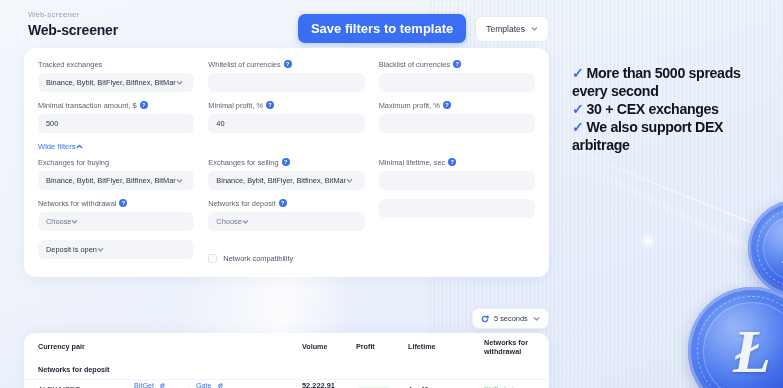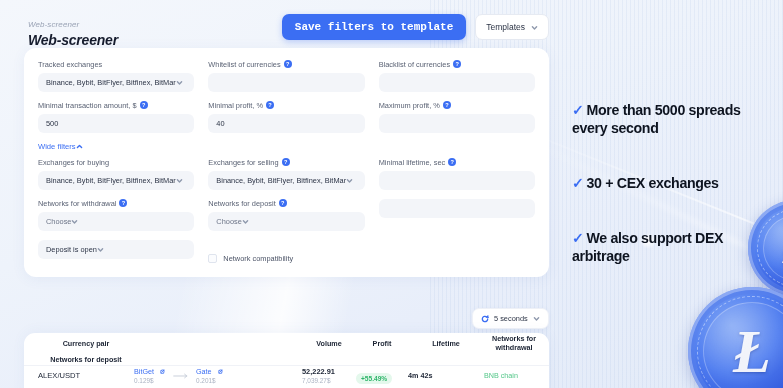--- a/index.html
+++ b/index.html
@@ -69,28 +69,28 @@
     text-shadow: 0 1px 3px rgba(20,45,140,.5);
   }
   #coin-ltc-main { left:688px; top:287px; width:128px; height:128px; }
   #coin-ltc-main .glyph { font-size:62px; }
   #coin-ltc-top { left:748px; top:200px; width:96px; height:96px; }
   #coin-ltc-top .glyph { font-size:44px; }
   #coin-ltc-right { left:760px; top:285px; width:104px; height:104px; }
   #coin-ltc-right .glyph { font-size:48px; }
 
   
-  .header { position:absolute; left:28px; top:20px; right:24px; height:34px;font-style:italic; }
+  .header { position:absolute; left:28px; top:10px; right:24px; height:34px; }
   .breadcrumb { font-size:8px; color:#9aa3b5; letter-spacing:.1px; }
   .page-title { font-size:14px; font-weight:700; color:#161c2d; margin-top:3px; letter-spacing:-.2px; }
   .header-actions { position:absolute; right:234px; top:14px; display:flex; align-items:center; gap:9px; }
   .btn-primary {
     background:#3b6ef3; color:#fff; border:none; border-radius:7px;
-    font-size:11px; font-weight:600; padding:7px 13px; cursor:pointer;
-    font-family:Liberation Mono, monospace; white-space:nowrap;
+    font-size:13px; font-weight:600; padding:7px 13px; cursor:pointer;
+    font-family:Liberation Sans, sans-serif; white-space:nowrap;
     box-shadow:0 2px 6px rgba(59,110,243,.30);
   }
   .btn-ghost {
     background:#fff; color:#2c3446; border:1px solid #e6eaf2; border-radius:7px;
     font-size:8.5px; font-weight:500; padding:7px 10px; cursor:pointer;
     display:flex; align-items:center; gap:6px; white-space:nowrap;
     font-family:"Liberation Sans", sans-serif;
   }
   .chev { width:7px; height:7px; flex:none; }
   .chev path { stroke:#8f99ad; stroke-width:2; fill:none; stroke-linecap:round; stroke-linejoin:round; }
@@ -144,21 +144,21 @@
   .table-card {
     position:absolute; left:24px; top:333px; width:525px;
     background:#fff; border-radius:11px 11px 0 0;
     box-shadow:0 -1px 14px rgba(70,100,170,.06);
     overflow:hidden;
   }
   .trow {
     display:grid; grid-template-columns:96px 116px 52px 54px 52px 76px 60px;
     align-items:center; padding:0 14px;
   }
-  .thead { height:33px; border-bottom:1px solid #f0f2f7;text-align:center; }
+  .thead { height:47px; border-bottom:1px solid #f0f2f7; }
   .thead .th {
     font-size:7.2px; font-weight:700; color:#1c2434; line-height:1.25;
   }
   .tbody-row { height:30px; }
   .pair { font-size:7.6px; color:#222a3a; }
   .route { display:flex; align-items:center; gap:7px; }
   .exch { min-width:32px; }
   .exch-name {
     font-size:7.2px; color:#3b6ef3; display:flex; align-items:center; gap:6px; white-space:nowrap;
   }
@@ -173,21 +173,21 @@
     display:inline-block; background:#e4f8ec; color:#2fb56a;
     font-size:6.6px; font-weight:600; border-radius:9px; padding:2px 5px;
   }
   .lifetime { font-size:7.2px; color:#222a3a; font-weight:600; }
   .netname { font-size:7.2px; color:#54c789; }
 
   
   .promo { position:absolute; left:572px; top:64px; width:200px; }
   .promo-line {
     font-size:14.2px; font-weight:700; color:#0e1420;
-    line-height:1.27; letter-spacing:-.35px;margin-top:37px;
+    line-height:1.27; letter-spacing:-.35px;
   }
   .promo-line .tick { color:#3b6ef3; font-weight:700; margin-right:3px; }
 </style>
 </head>
 <body>
 
 <div id="root">
 
   <div class="bg-wrap">
     <div class="bg-grid"></div>

